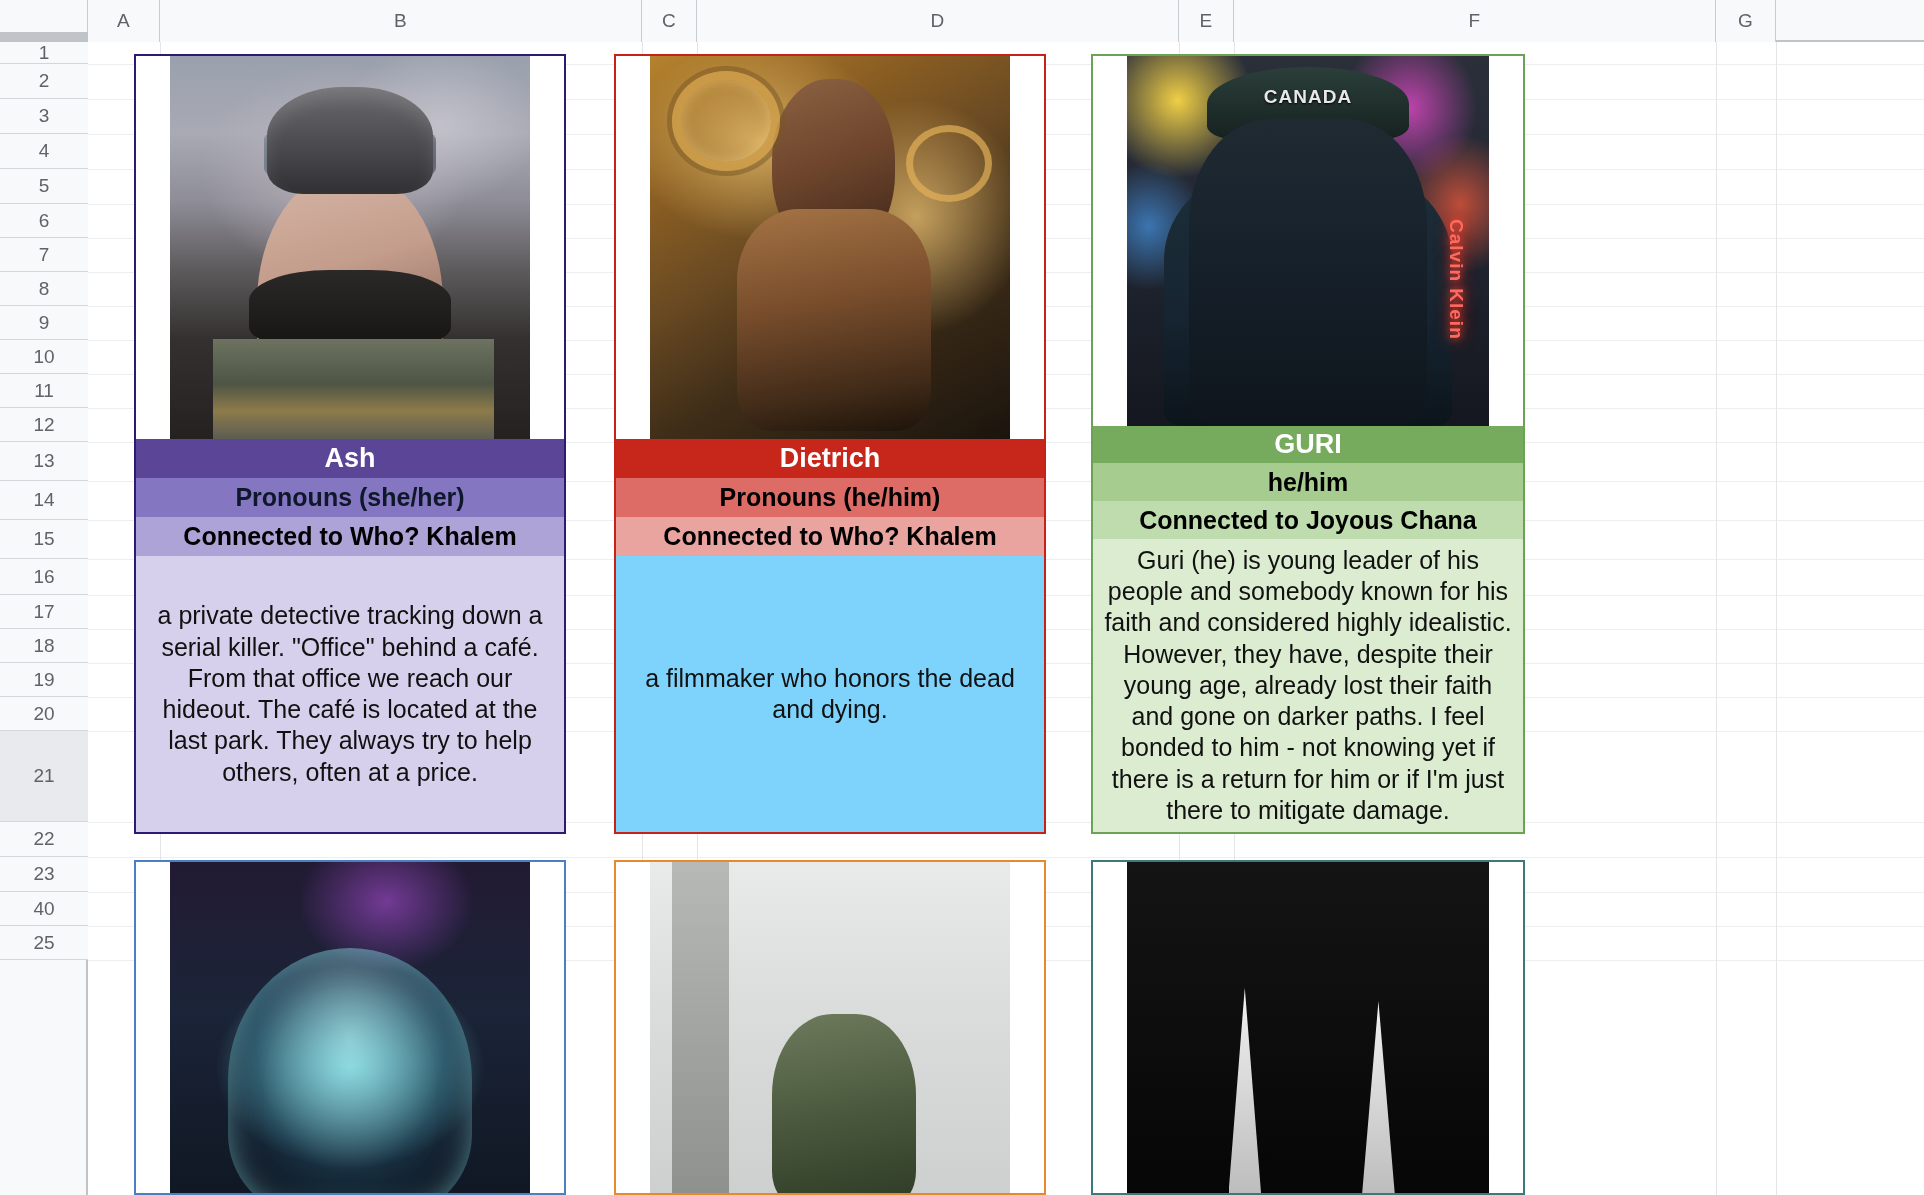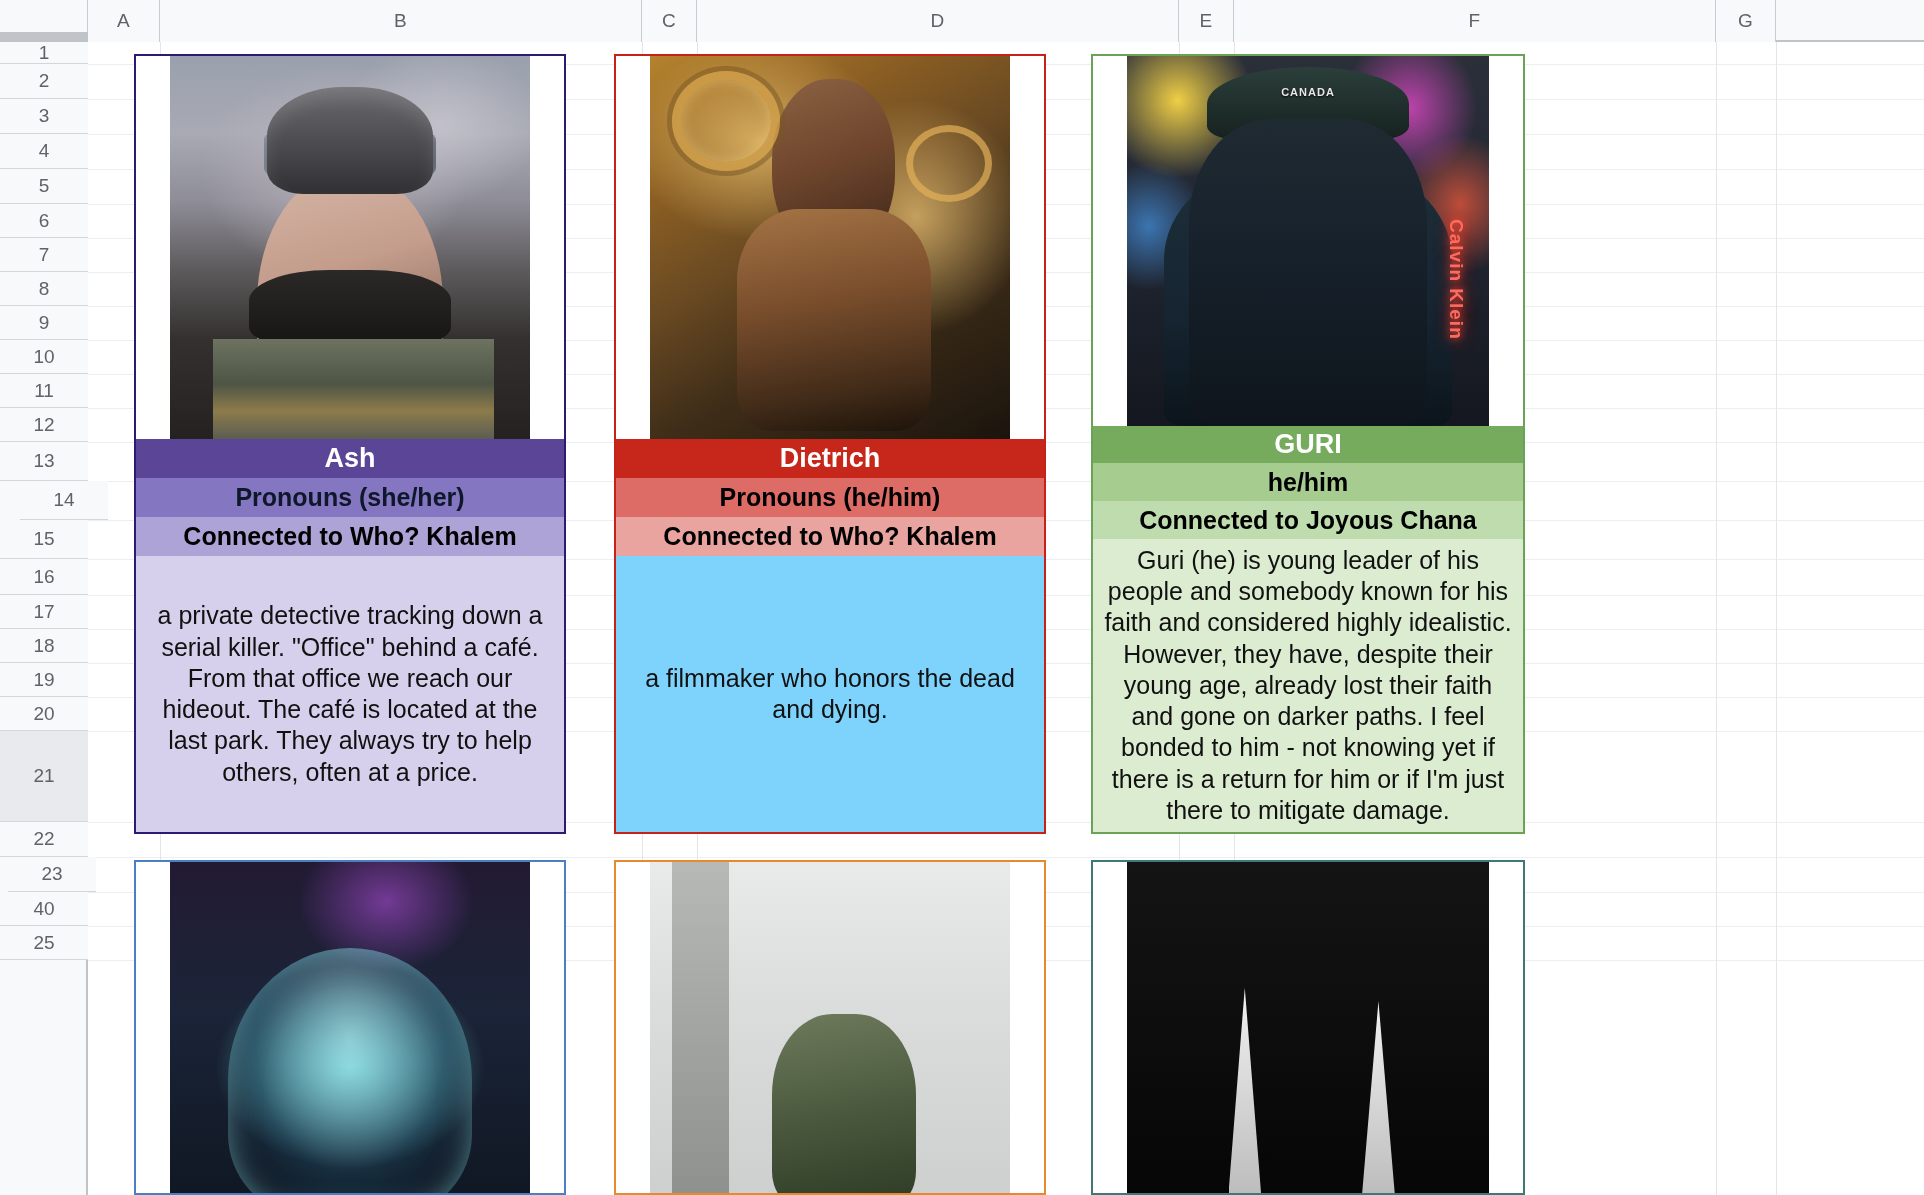--- a/index.html
+++ b/index.html
@@ -207,21 +207,21 @@
   }
   .guri-neon {
     position:absolute; right:6%; top:44%;
     font-size:19px; color:#ff6a5e; font-weight:bold;
     writing-mode: vertical-rl;
     text-shadow: 0 0 8px #ff4a3a, 0 0 18px #ff2a18;
     letter-spacing:1px;
   }
   .guri-cap-text {
     position:absolute; left:50%; top:8%; transform:translateX(-50%);
-    font-size:11px; color:#e8e8e8; font-weight:bold; letter-spacing:1px;
+    font-size:19px; color:#e8e8e8; font-weight:bold; letter-spacing:1px;
     text-shadow: 0 1px 2px #000;
   }
 
   
   .art-r2a {
     background:
       radial-gradient(ellipse 55% 45% at 50% 62%, rgba(120,230,235,.85) 0%, rgba(30,90,120,0) 68%),
       radial-gradient(ellipse 35% 30% at 60% 12%, rgba(150,70,190,.7) 0%, rgba(50,20,80,0) 70%),
       linear-gradient(180deg,#221a33 0%,#1b2438 45%,#101824 100%);
   }
@@ -283,30 +283,30 @@
         <div class="row-cell" style="height: 35px;">4</div>
         <div class="row-cell" style="height: 35px;">5</div>
         <div class="row-cell" style="height: 34px;">6</div>
         <div class="row-cell" style="height: 34px;">7</div>
         <div class="row-cell" style="height: 34px;">8</div>
         <div class="row-cell" style="height: 34px;">9</div>
         <div class="row-cell" style="height: 34px;">10</div>
         <div class="row-cell" style="height: 34px;">11</div>
         <div class="row-cell" style="height: 34px;">12</div>
         <div class="row-cell" style="height: 39px;">13</div>
-        <div class="row-cell" style="height: 39px; margin-left: 20px;">14</div>
+        <div class="row-cell" style="height: 39px;">14</div>
         <div class="row-cell" style="height: 39px;">15</div>
         <div class="row-cell" style="height: 36px;">16</div>
         <div class="row-cell" style="height: 34px;">17</div>
         <div class="row-cell" style="height: 34px;">18</div>
         <div class="row-cell" style="height: 34px;">19</div>
         <div class="row-cell" style="height: 34px;">20</div>
         <div class="row-cell selected" style="height: 91px;">21</div>
         <div class="row-cell" style="height: 35px;">22</div>
-        <div class="row-cell" style="height: 35px; margin-left: 8px;">23</div>
+        <div class="row-cell" style="height: 35px;">23</div>
         <div class="row-cell" style="height: 34px;">40</div>
         <div class="row-cell" style="height: 34px;">25</div>
       </div>
   </div>
 
   <div class="grid-area">
     <div id="gridlines">
         <div class="hline" style="top: 22px;"></div>
         <div class="hline" style="top: 57px;"></div>
         <div class="hline" style="top: 92px;"></div>

